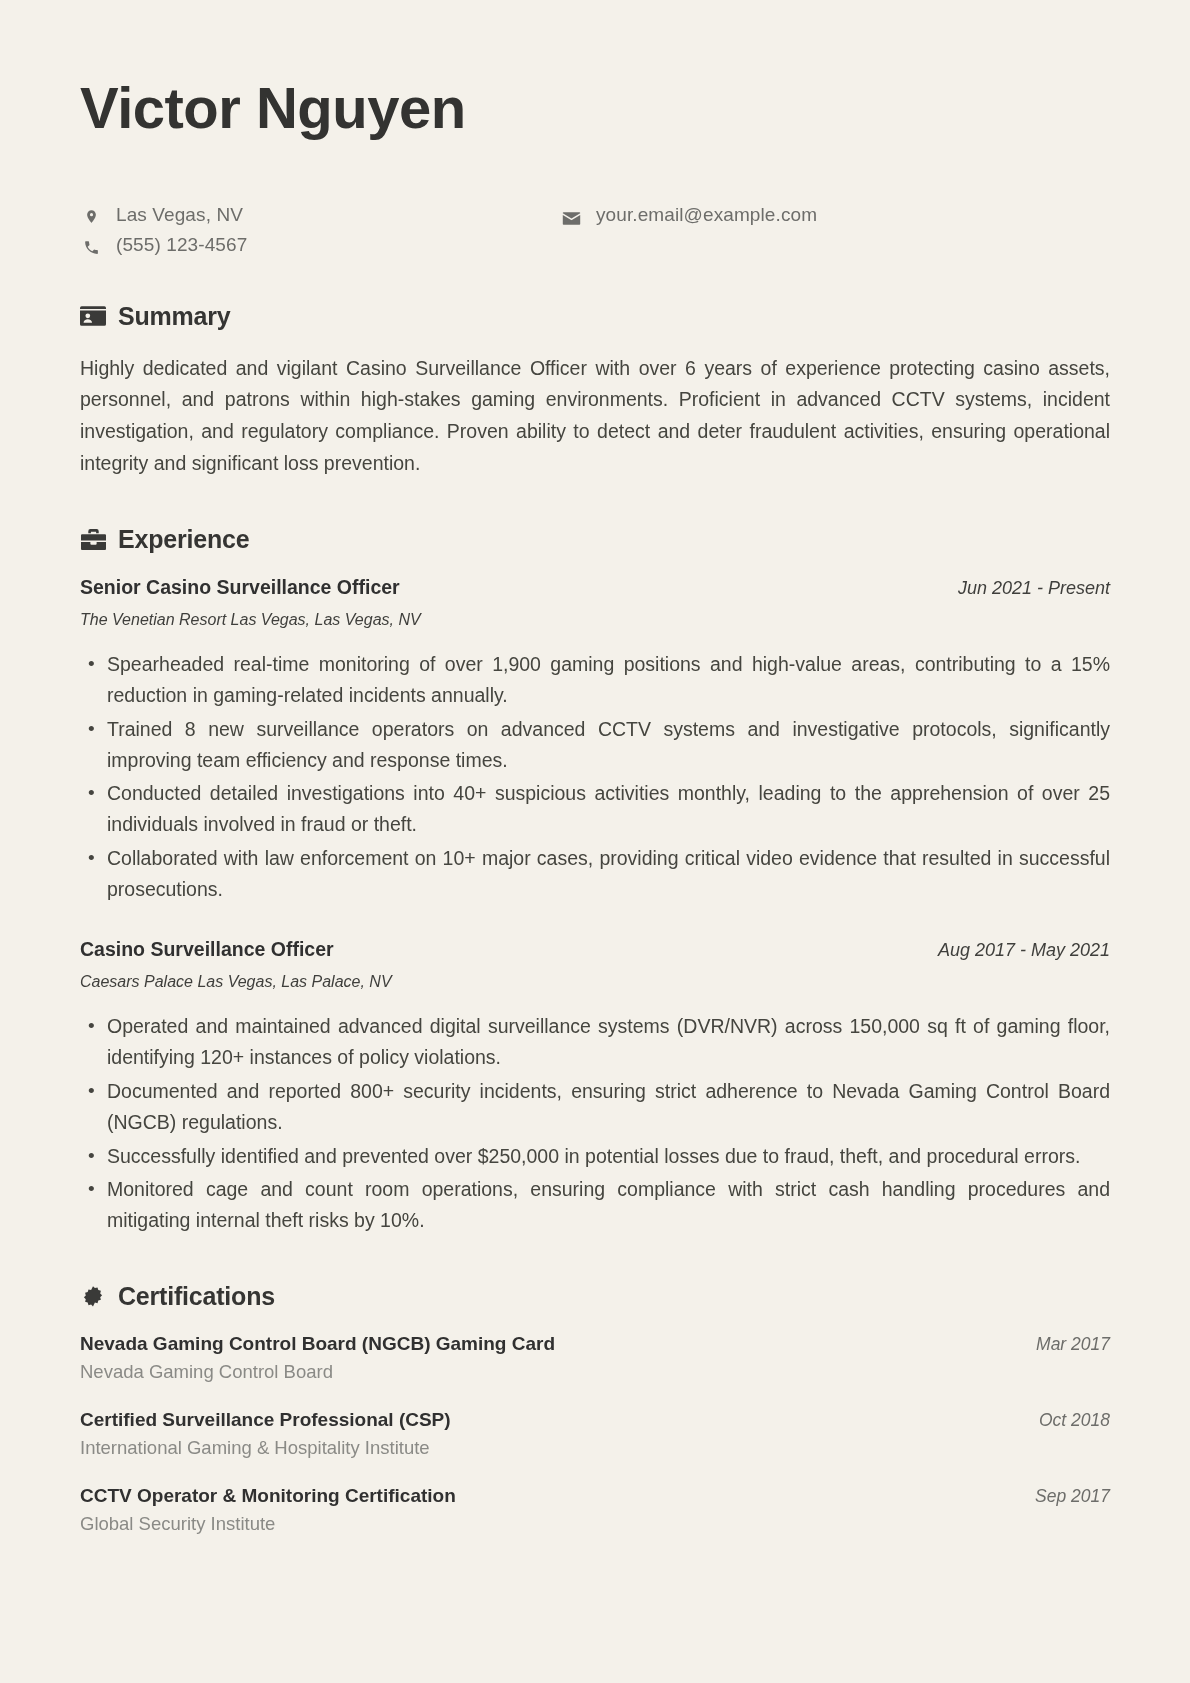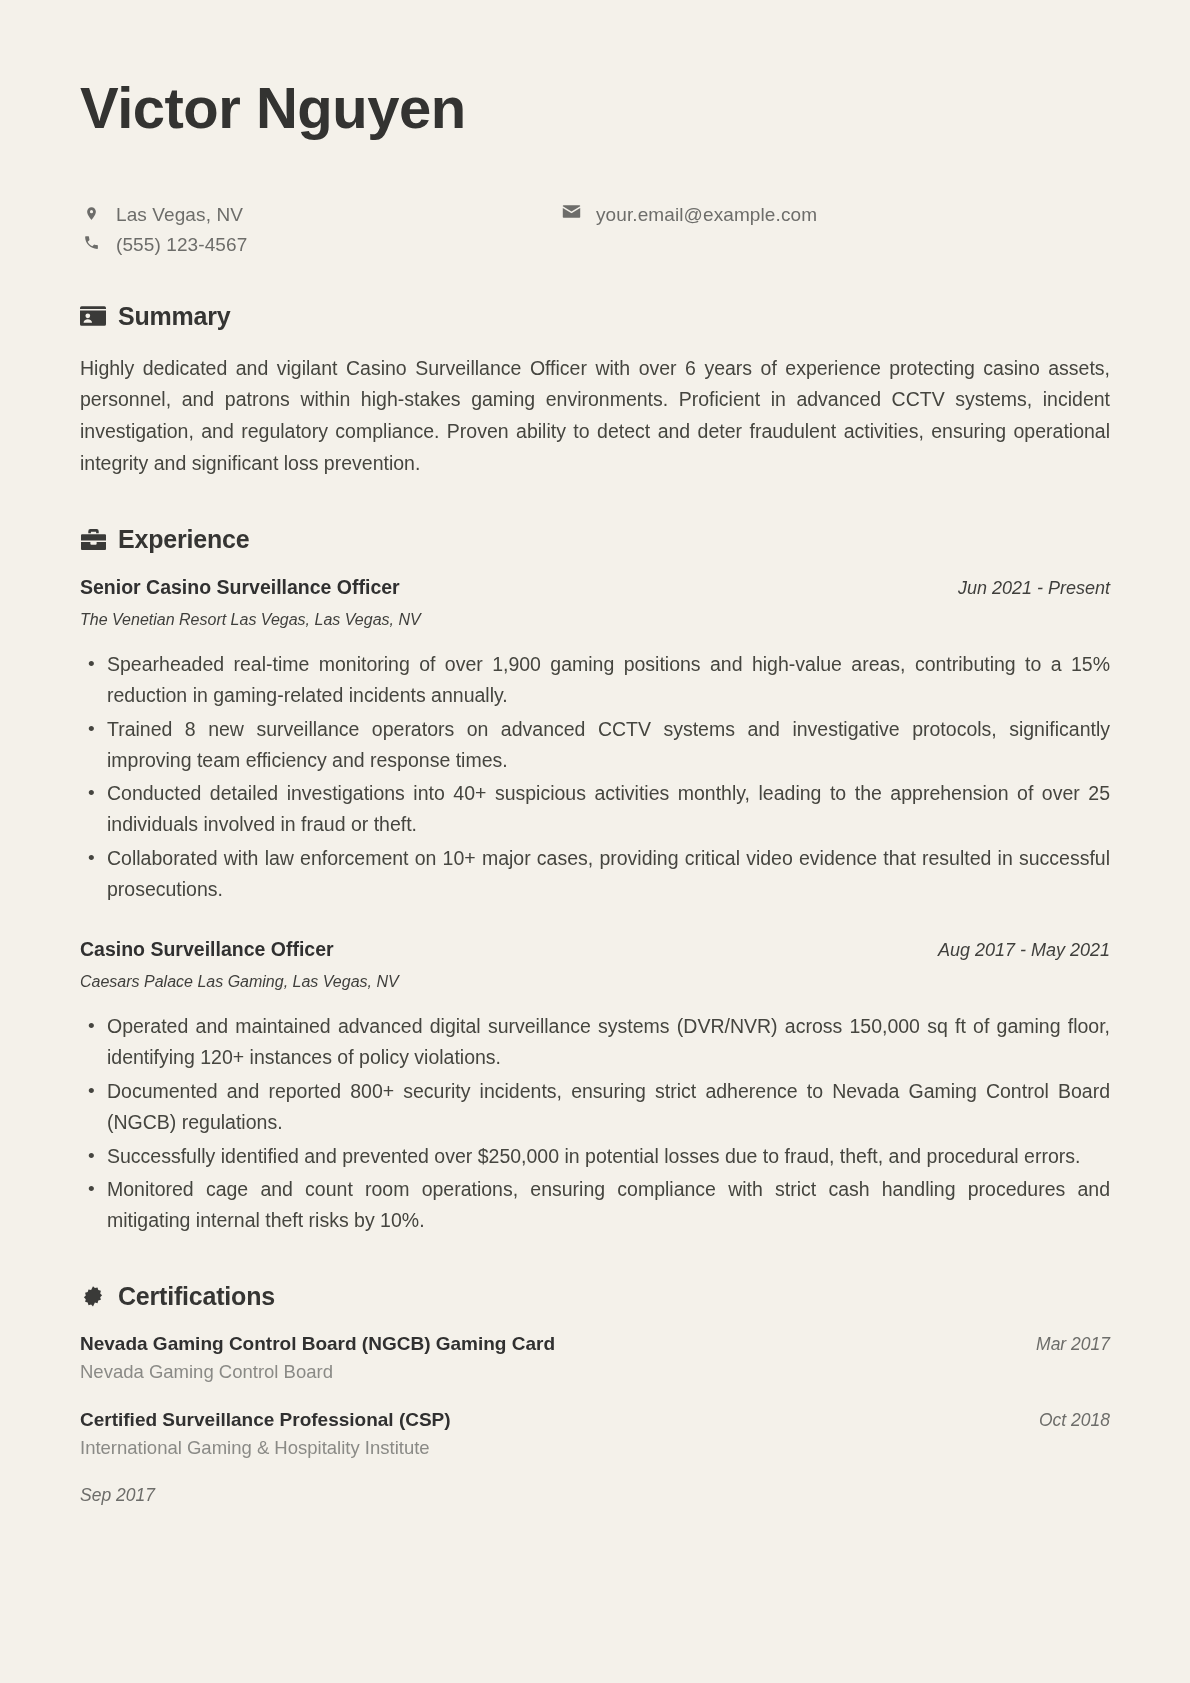--- a/index.html
+++ b/index.html
@@ -38,21 +38,21 @@
     flex-direction: row;
   }
   .contact-col {
     display: flex;
     flex-direction: column;
     gap: 8px;
   }
   .contact-col.left { width: 480px; }
   .contact-row {
     display: flex;
-    align-items: flex-start;
+    align-items: flex-end;
     gap: 14px;
     font-size: 19px;
     color: #6d6d6a;
     letter-spacing: 0.1px;
   }
   .contact-row .ico {
     width: 22px;
     display: flex;
     justify-content: center;
     align-items: center;
@@ -254,21 +254,21 @@
           <li>Conducted detailed investigations into 40+ suspicious activities monthly, leading to the apprehension of over 25 individuals involved in fraud or theft.</li>
           <li>Collaborated with law enforcement on 10+ major cases, providing critical video evidence that resulted in successful prosecutions.</li>
         </ul>
       </div>
 
       <div class="job">
         <div class="job-head">
           <span class="job-title">Casino Surveillance Officer</span>
           <span class="job-dates">Aug 2017 - May 2021</span>
         </div>
-        <div class="job-company">Caesars Palace Las Gaming, Las Vegas, NV</div>
+        <div class="job-company">Caesars Palace Las Vegas, Las Palace, NV</div>
         <ul class="bullets">
           <li>Operated and maintained advanced digital surveillance systems (DVR/NVR) across 150,000 sq ft of gaming floor, identifying 120+ instances of policy violations.</li>
           <li>Documented and reported 800+ security incidents, ensuring strict adherence to Nevada Gaming Control Board (NGCB) regulations.</li>
           <li>Successfully identified and prevented over $250,000 in potential losses due to fraud, theft, and procedural errors.</li>
           <li>Monitored cage and count room operations, ensuring compliance with strict cash handling procedures and mitigating internal theft risks by 10%.</li>
         </ul>
       </div>
 
     </div>
   </div>
@@ -296,20 +296,22 @@
       <div class="cert">
         <div class="cert-head">
           <span class="cert-name">Certified Surveillance Professional (CSP)</span>
           <span class="cert-date">Oct 2018</span>
         </div>
         <div class="cert-issuer">International Gaming &amp; Hospitality Institute</div>
       </div>
 
       <div class="cert">
         <div class="cert-head">
+          <span class="cert-name">CCTV Operator &amp; Monitoring Certification</span>
           <span class="cert-date">Sep 2017</span>
         </div>
+        <div class="cert-issuer">Global Security Institute</div>
       </div>
 
     </div>
   </div>
 
 </div>
 
 </body></html>

